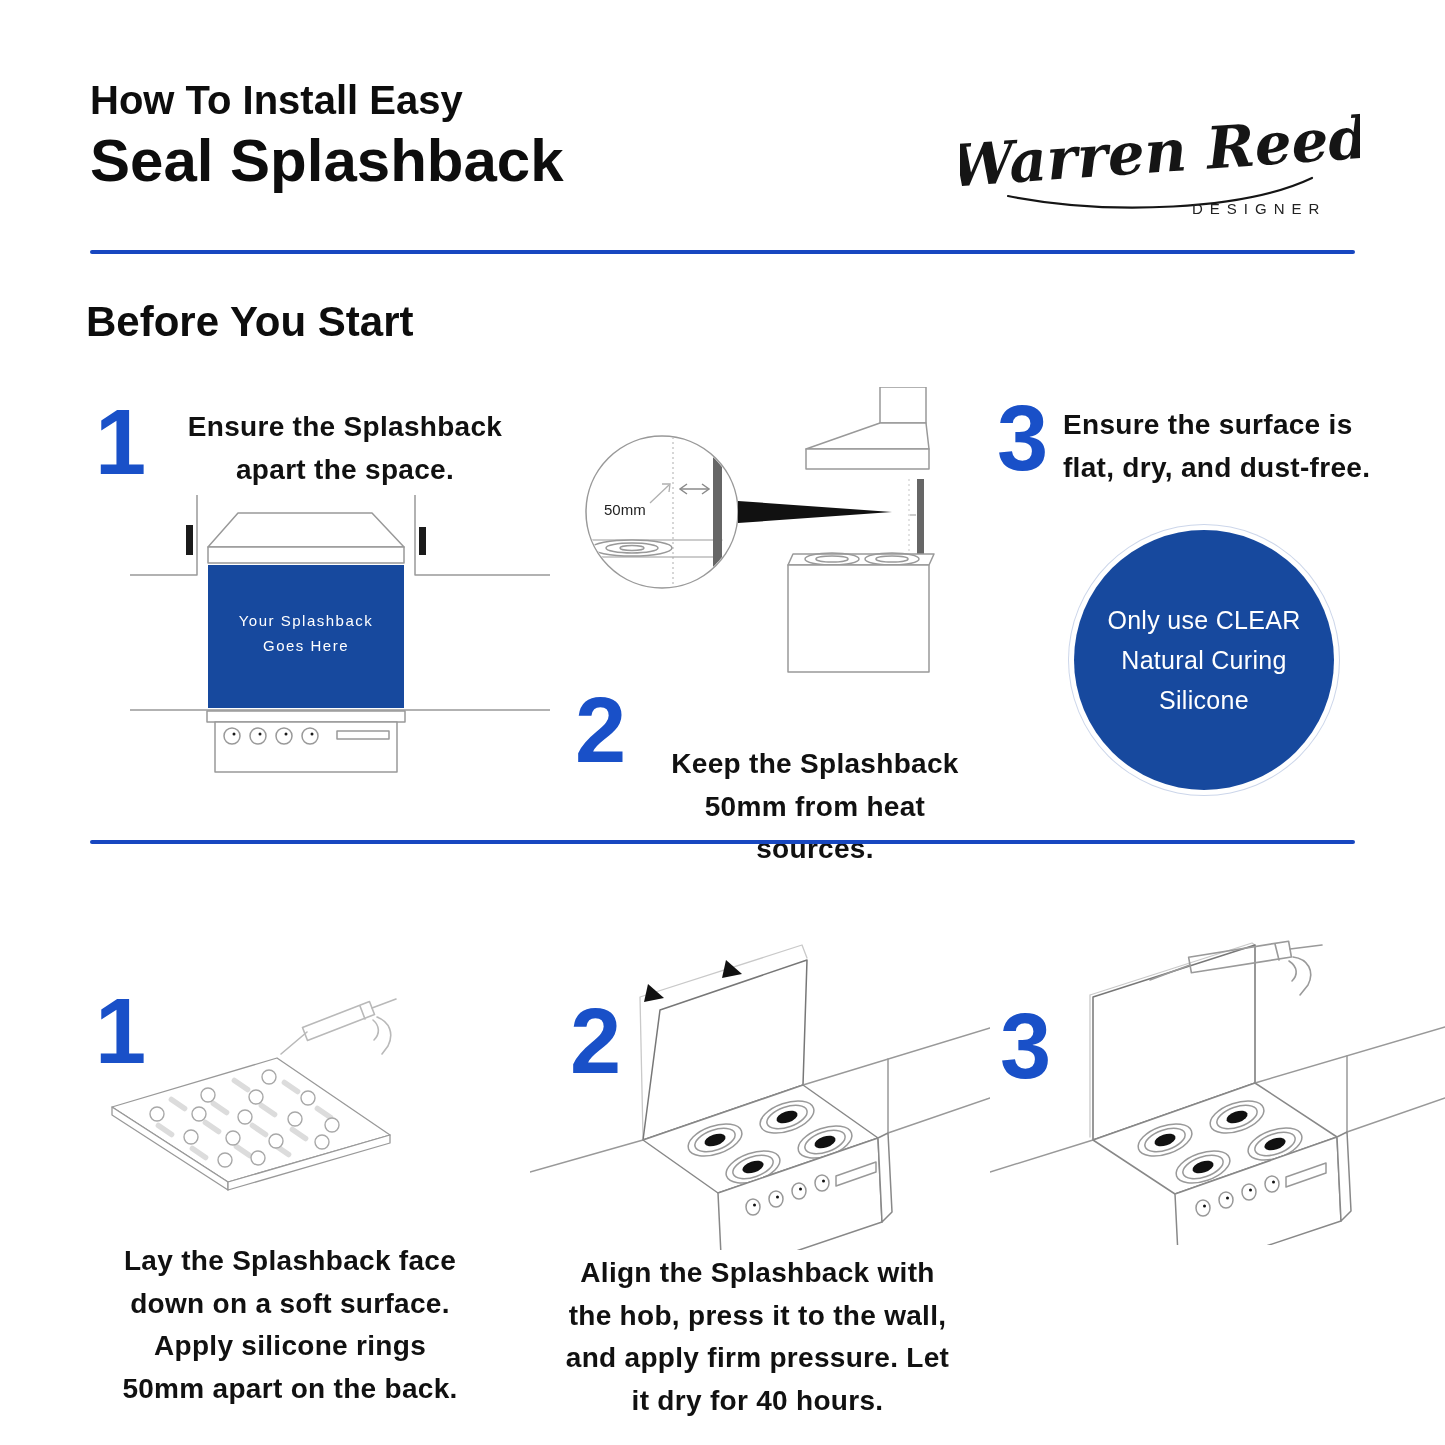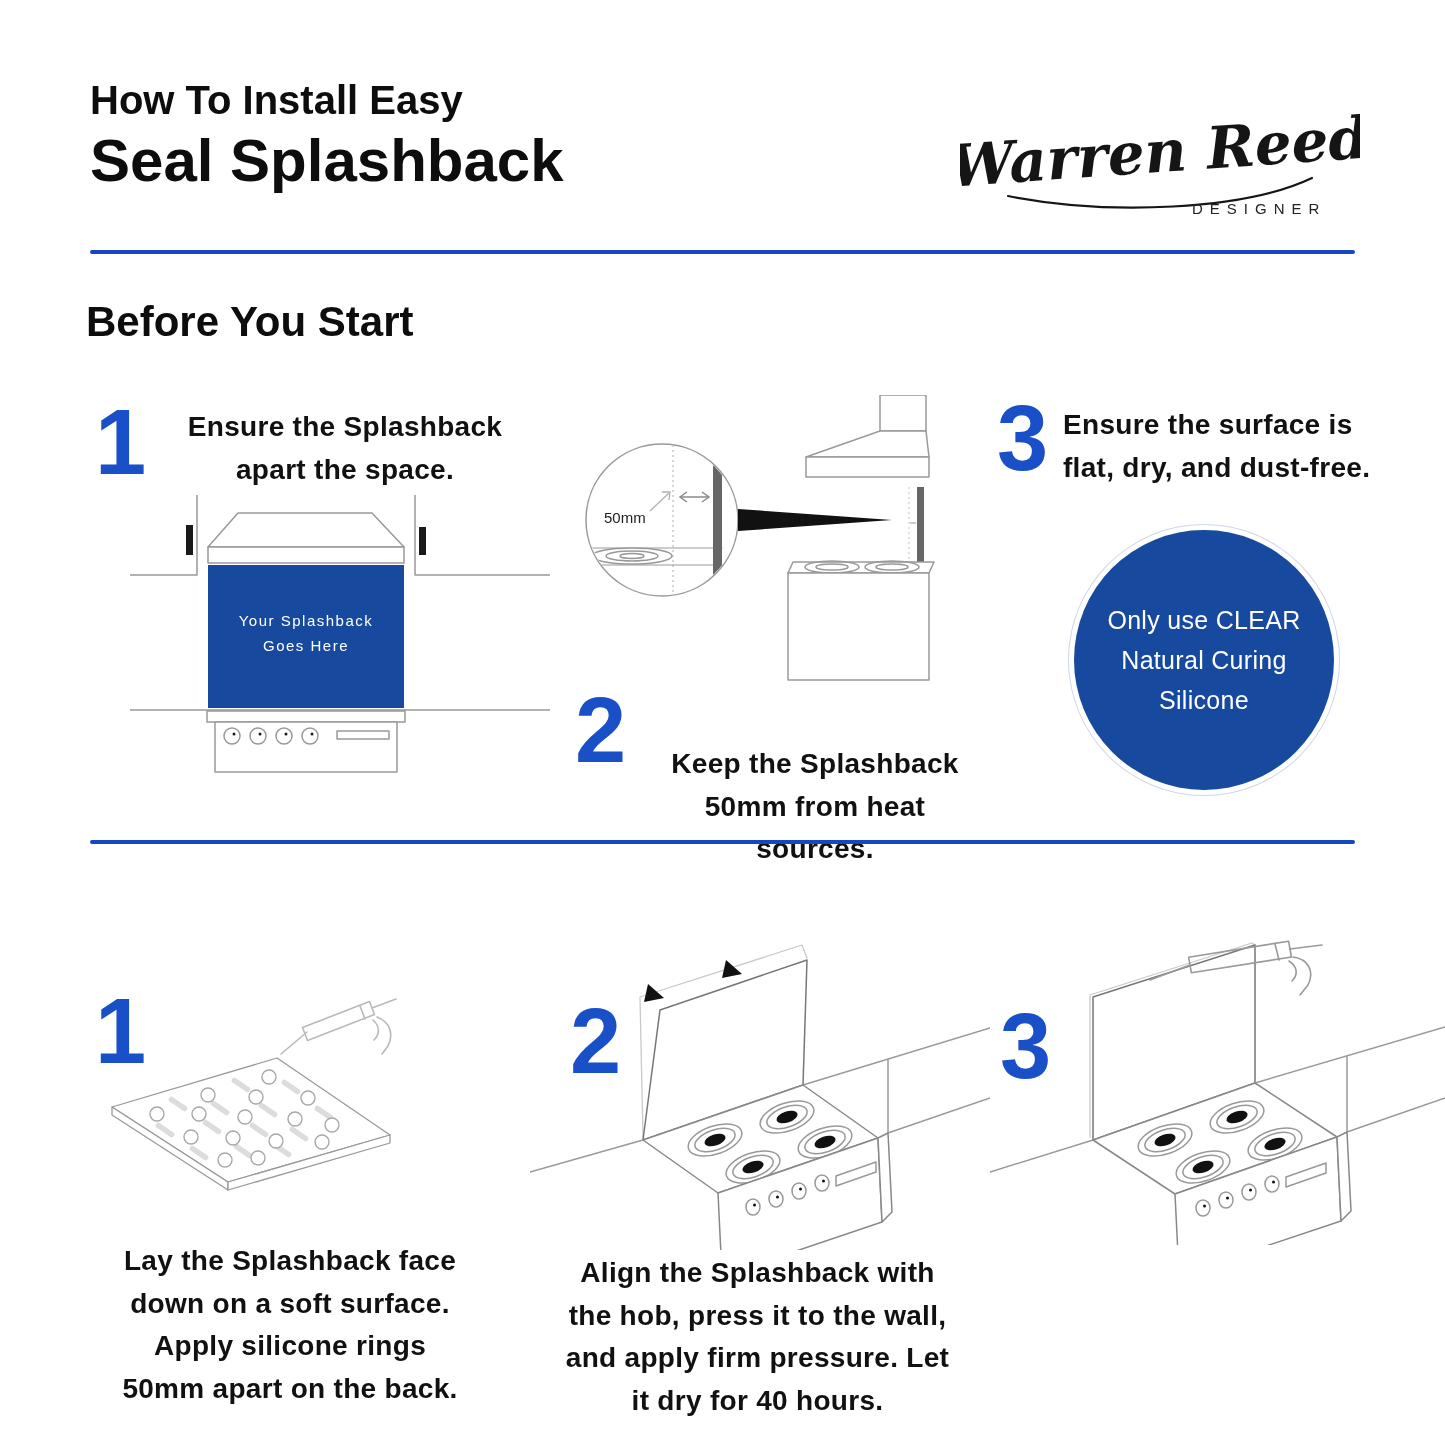--- a/index.html
+++ b/index.html
@@ -74,21 +74,21 @@
           <circle cx="130" cy="239" r="1.5" fill="#1a1a1a"></circle>
         <circle class="ln" cx="154" cy="241" r="8"></circle>
           <circle cx="156" cy="239" r="1.5" fill="#1a1a1a"></circle>
         <circle class="ln" cx="180" cy="241" r="8"></circle>
           <circle cx="182" cy="239" r="1.5" fill="#1a1a1a"></circle>
       </g>
       <rect class="ln" x="207" y="236" width="52" height="8"></rect>
     </svg>
   </div>
 
-  <div class="abs" style="left:560px;top:395px;">
+  <div class="abs" style="left:560px;top:387px;">
     <svg width="380" height="300" viewBox="0 0 380 300">
       <defs>
           <clipPath id="magclip">
             <circle cx="102" cy="125" r="75"></circle>
           </clipPath>
         </defs>
       <circle cx="102" cy="125" r="76" fill="#fff" stroke="#999" stroke-width="1.5"></circle>
       <g clip-path="url(#magclip)">
         <line x1="113" y1="50" x2="113" y2="200" stroke="#bbb" stroke-width="1.2" stroke-dasharray="2,3"></line>
         <path class="ln" d="M26,153 H162 M26,170 H162" style="stroke-width:1.2;"></path>

